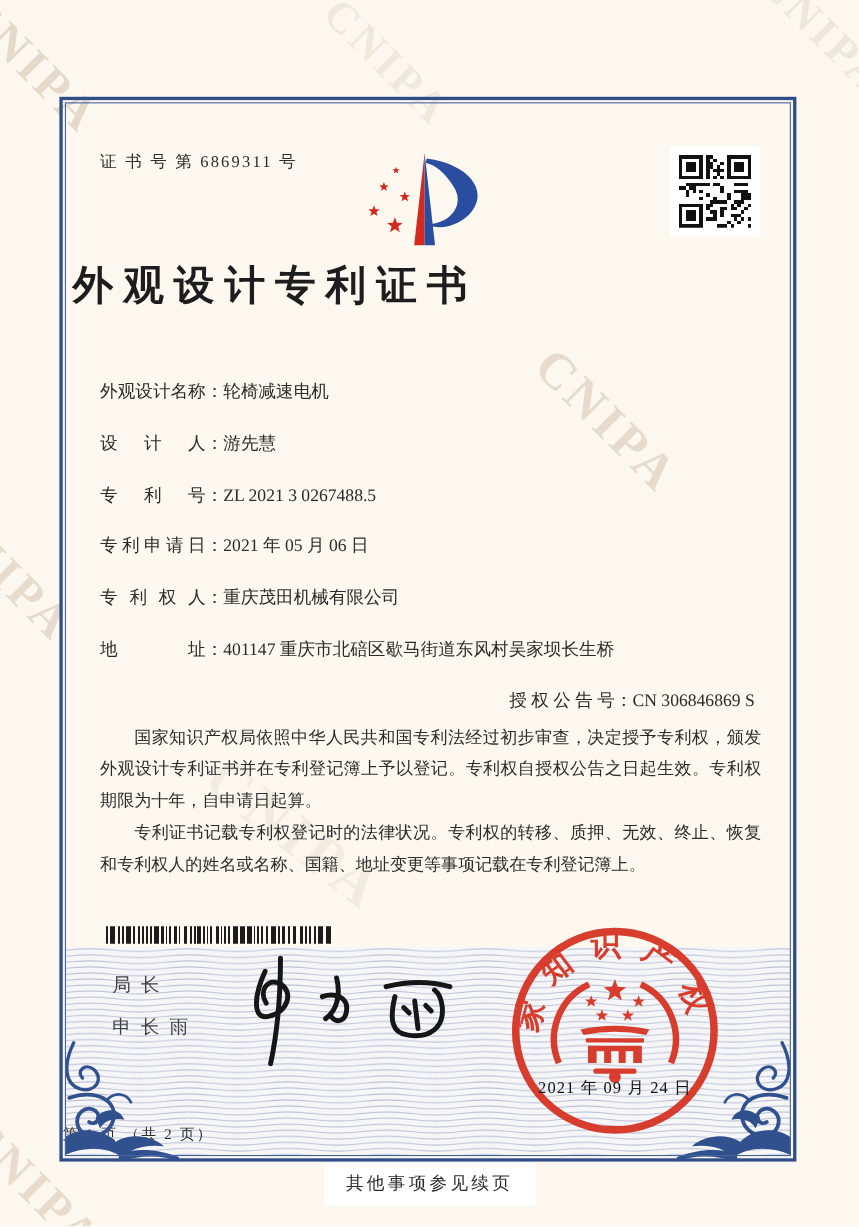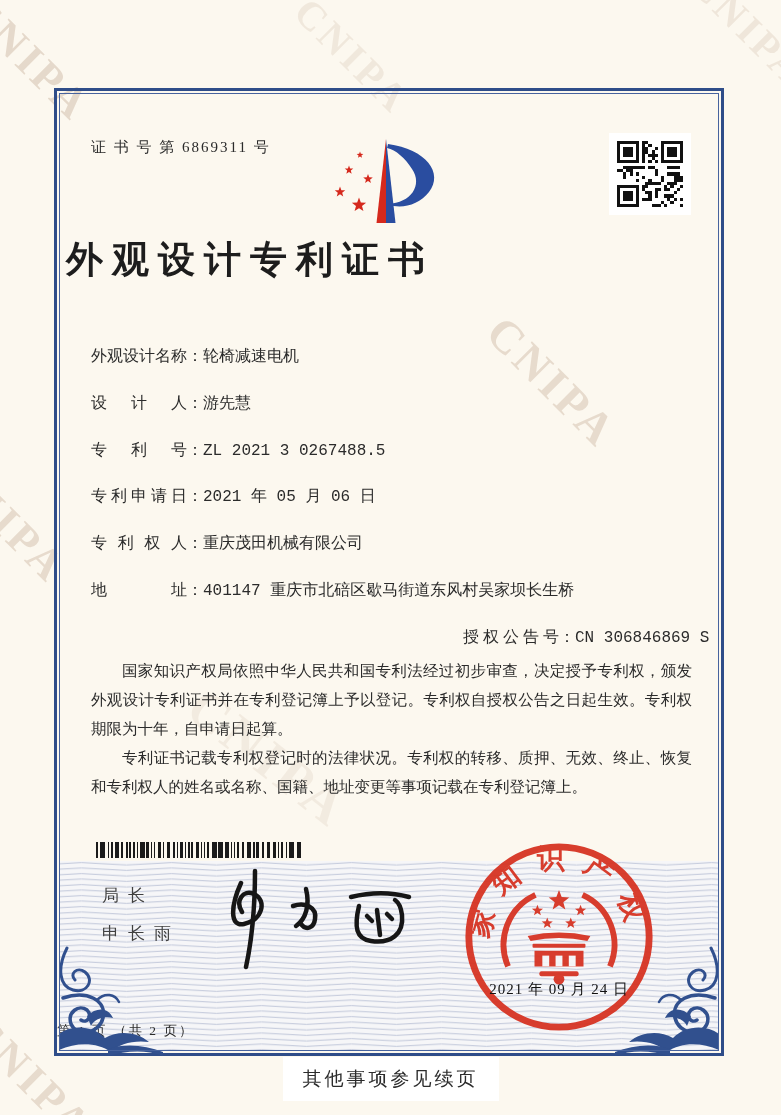--- a/index.html
+++ b/index.html
@@ -10,21 +10,21 @@
       letter-spacing:4px;white-space:nowrap;pointer-events:none;z-index:0;}
   .frame{position:absolute;left:54px;top:88px;width:664px;height:962px;
          border:3px solid #2f4d89;z-index:1;}
   .inner-line{position:absolute;inset:2px;border:1px solid #47639e;pointer-events:none;z-index:5;}
   .certno{position:absolute;left:34px;top:47px;font-size:15px;letter-spacing:2px;z-index:2;}
   .logo{position:absolute;left:267px;top:42px;z-index:2;}
   .qr{position:absolute;left:552px;top:42px;background:#ffffff;padding:8px;line-height:0;z-index:2;}
   .title{position:absolute;left:0;right:0;top:144px;text-align:left;font-size:37px;
          font-weight:bold;letter-spacing:9px;text-indent:9px;color:#1d1d1d;z-index:2;}
   .fields{position:absolute;left:34px;top:243px;width:606px;font-size:16px;z-index:2;}
-  .frow{height:46.8px;line-height:46.8px;position:relative;white-space:nowrap;font-family:Liberation Mono, monospace;}
+  .frow{height:46.8px;line-height:46.8px;position:relative;white-space:nowrap;}
   .flabel{display:inline-block;width:96px;text-align:justify;text-align-last:justify;vertical-align:top;}
   .pair2{position:absolute;left:372px;top:0;}
   .paras{position:absolute;left:34px;top:565px;width:601px;font-size:15.5px;line-height:29px;
          text-align:justify;z-index:2;}
   .paras p{margin:0;text-indent:2em;}
   .barcode{position:absolute;left:39px;top:751px;z-index:2;line-height:0;}
   .guilloche{position:absolute;left:2px;right:2px;bottom:2px;height:190px;z-index:1;}
   .flourish{position:absolute;bottom:-5px;width:110px;height:112px;z-index:4;}
   .flourish.left{left:-4px;}
   .flourish.right{right:-4px;transform:scaleX(-1);}
@@ -32,21 +32,21 @@
              font-family:"Liberation Sans","DejaVu Sans",sans-serif;color:#404040;z-index:3;}
   .sig-name{position:absolute;left:45px;top:831px;font-size:17px;letter-spacing:9px;
             font-family:"Liberation Sans","DejaVu Sans",sans-serif;color:#404040;z-index:3;}
   .signature{position:absolute;left:152px;top:772px;z-index:3;}
   .seal{position:absolute;left:404px;top:748px;z-index:3;opacity:.93;}
   .seal-date{position:absolute;left:402px;top:889px;width:200px;text-align:center;
              font-size:15px;color:#111;letter-spacing:1px;z-index:4;}
   .pageno{position:absolute;left:0;right:0;top:931px;text-align:left;font-size:13.5px;
           letter-spacing:2px;z-index:3;}
   .contnote{position:absolute;left:50%;top:1057px;transform:translateX(-50%);
-            background:#ffffff;padding:9px 20px;font-size:19px;letter-spacing:3px;z-index:2;
+            background:#ffffff;padding:9px 20px;font-size:16px;letter-spacing:3px;z-index:2;
             white-space:nowrap;}
 </style>
 </head>
 <body>
 
 <div class="page">
 
   <div class="frame">
     <div class="inner-line"></div>
 

